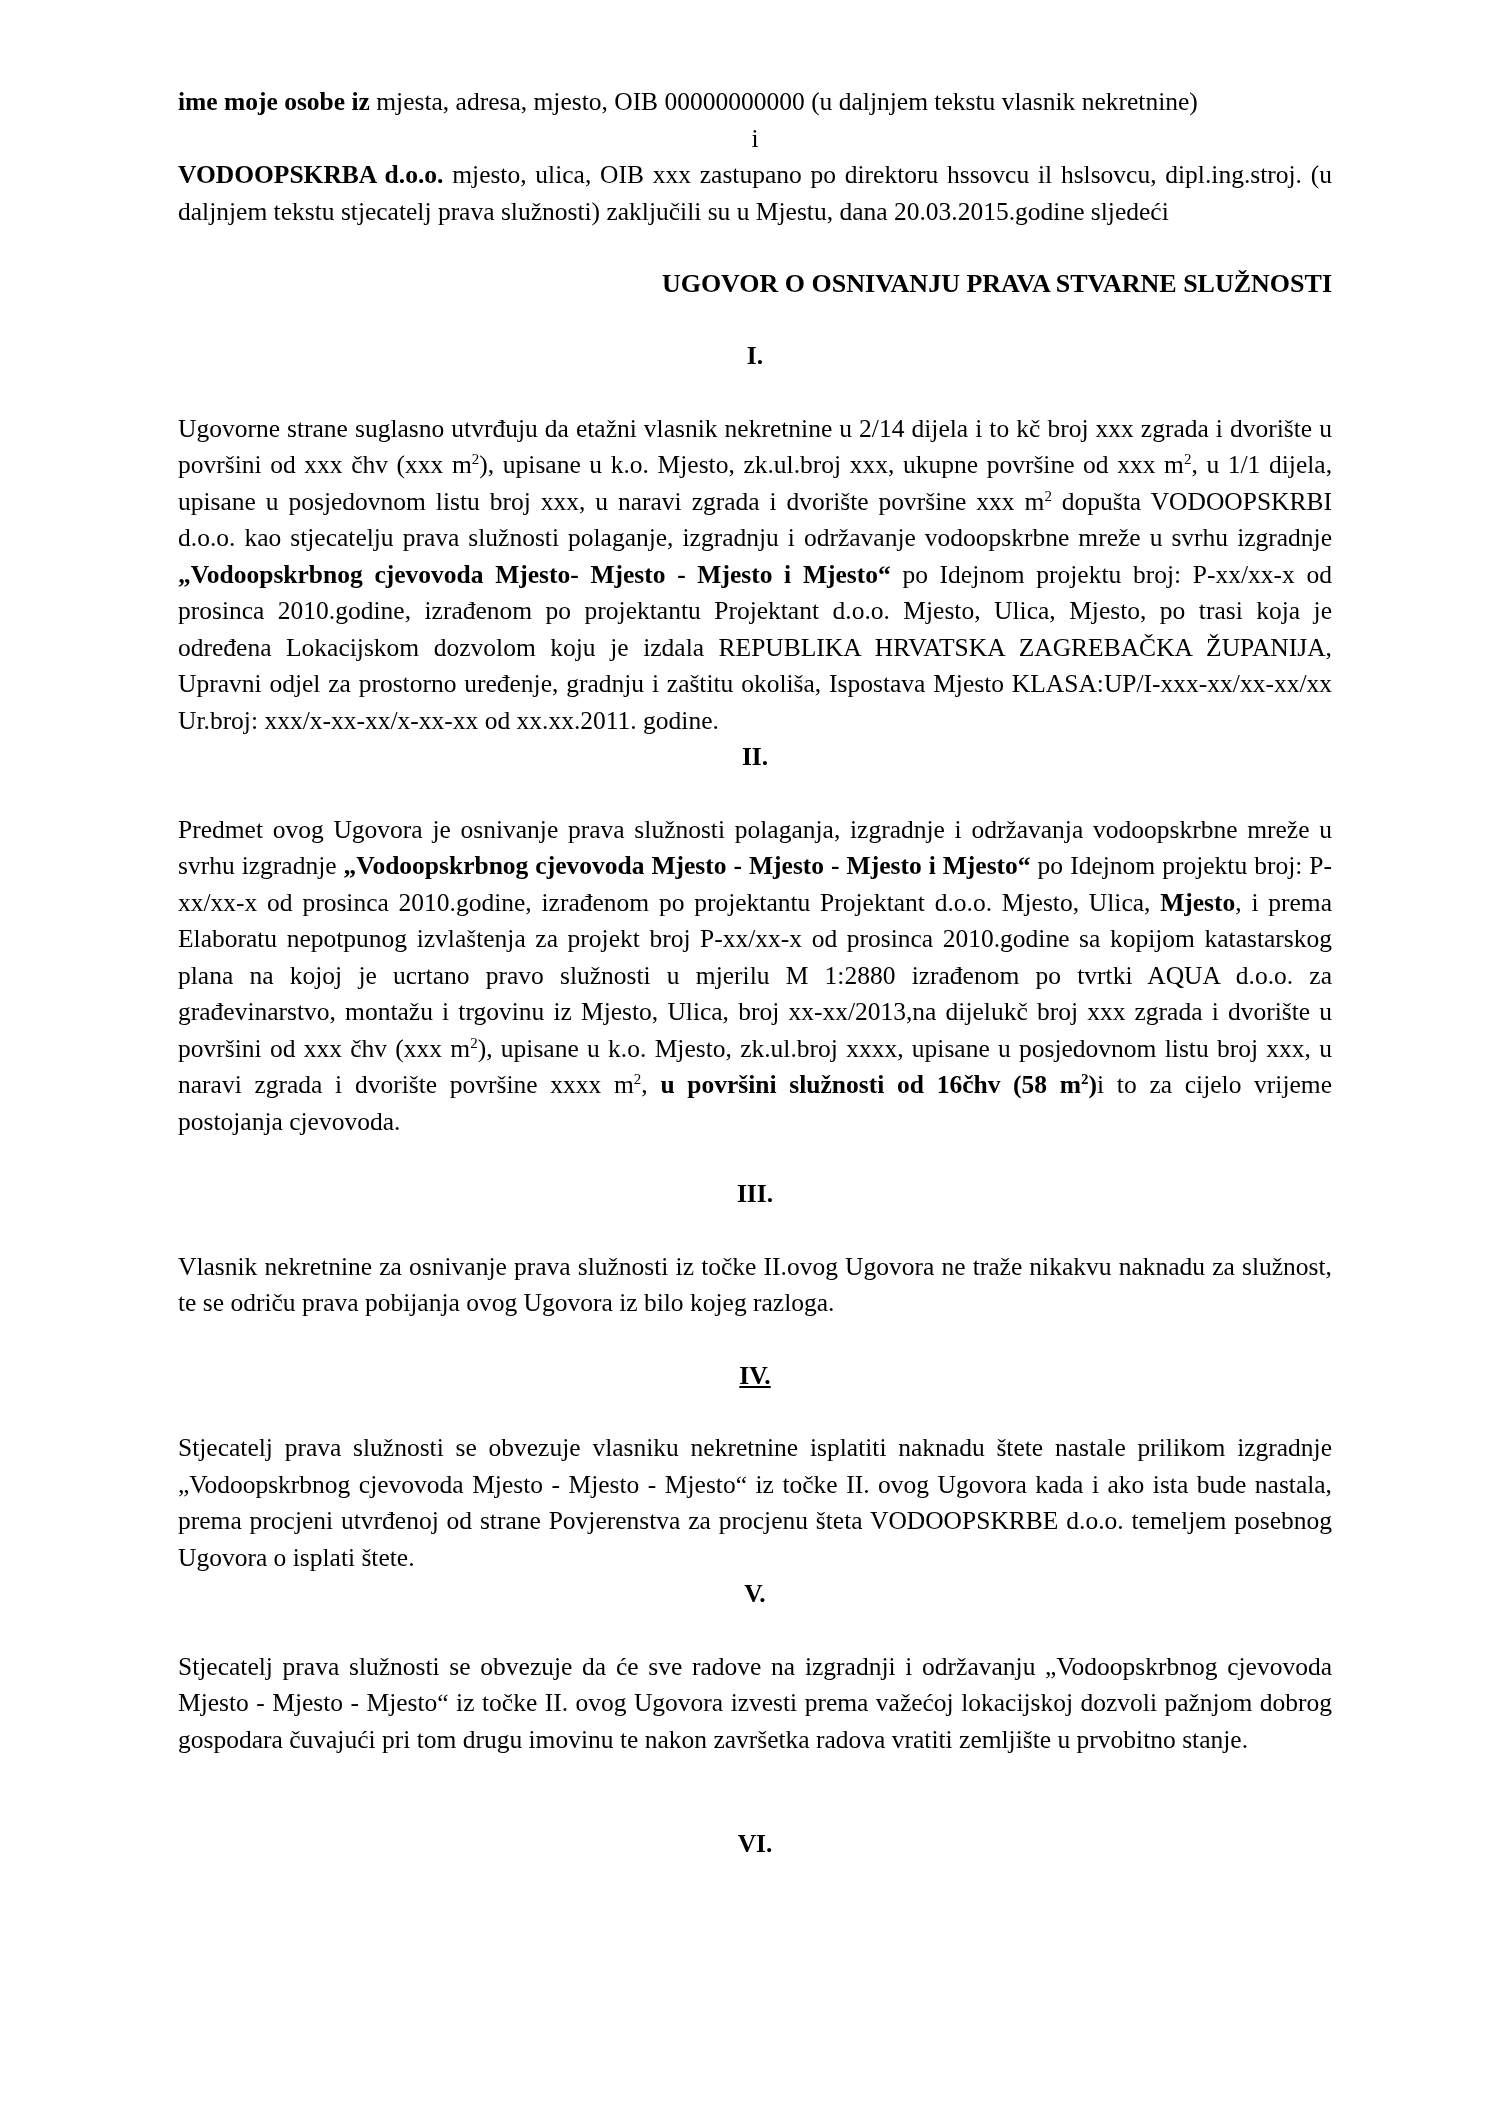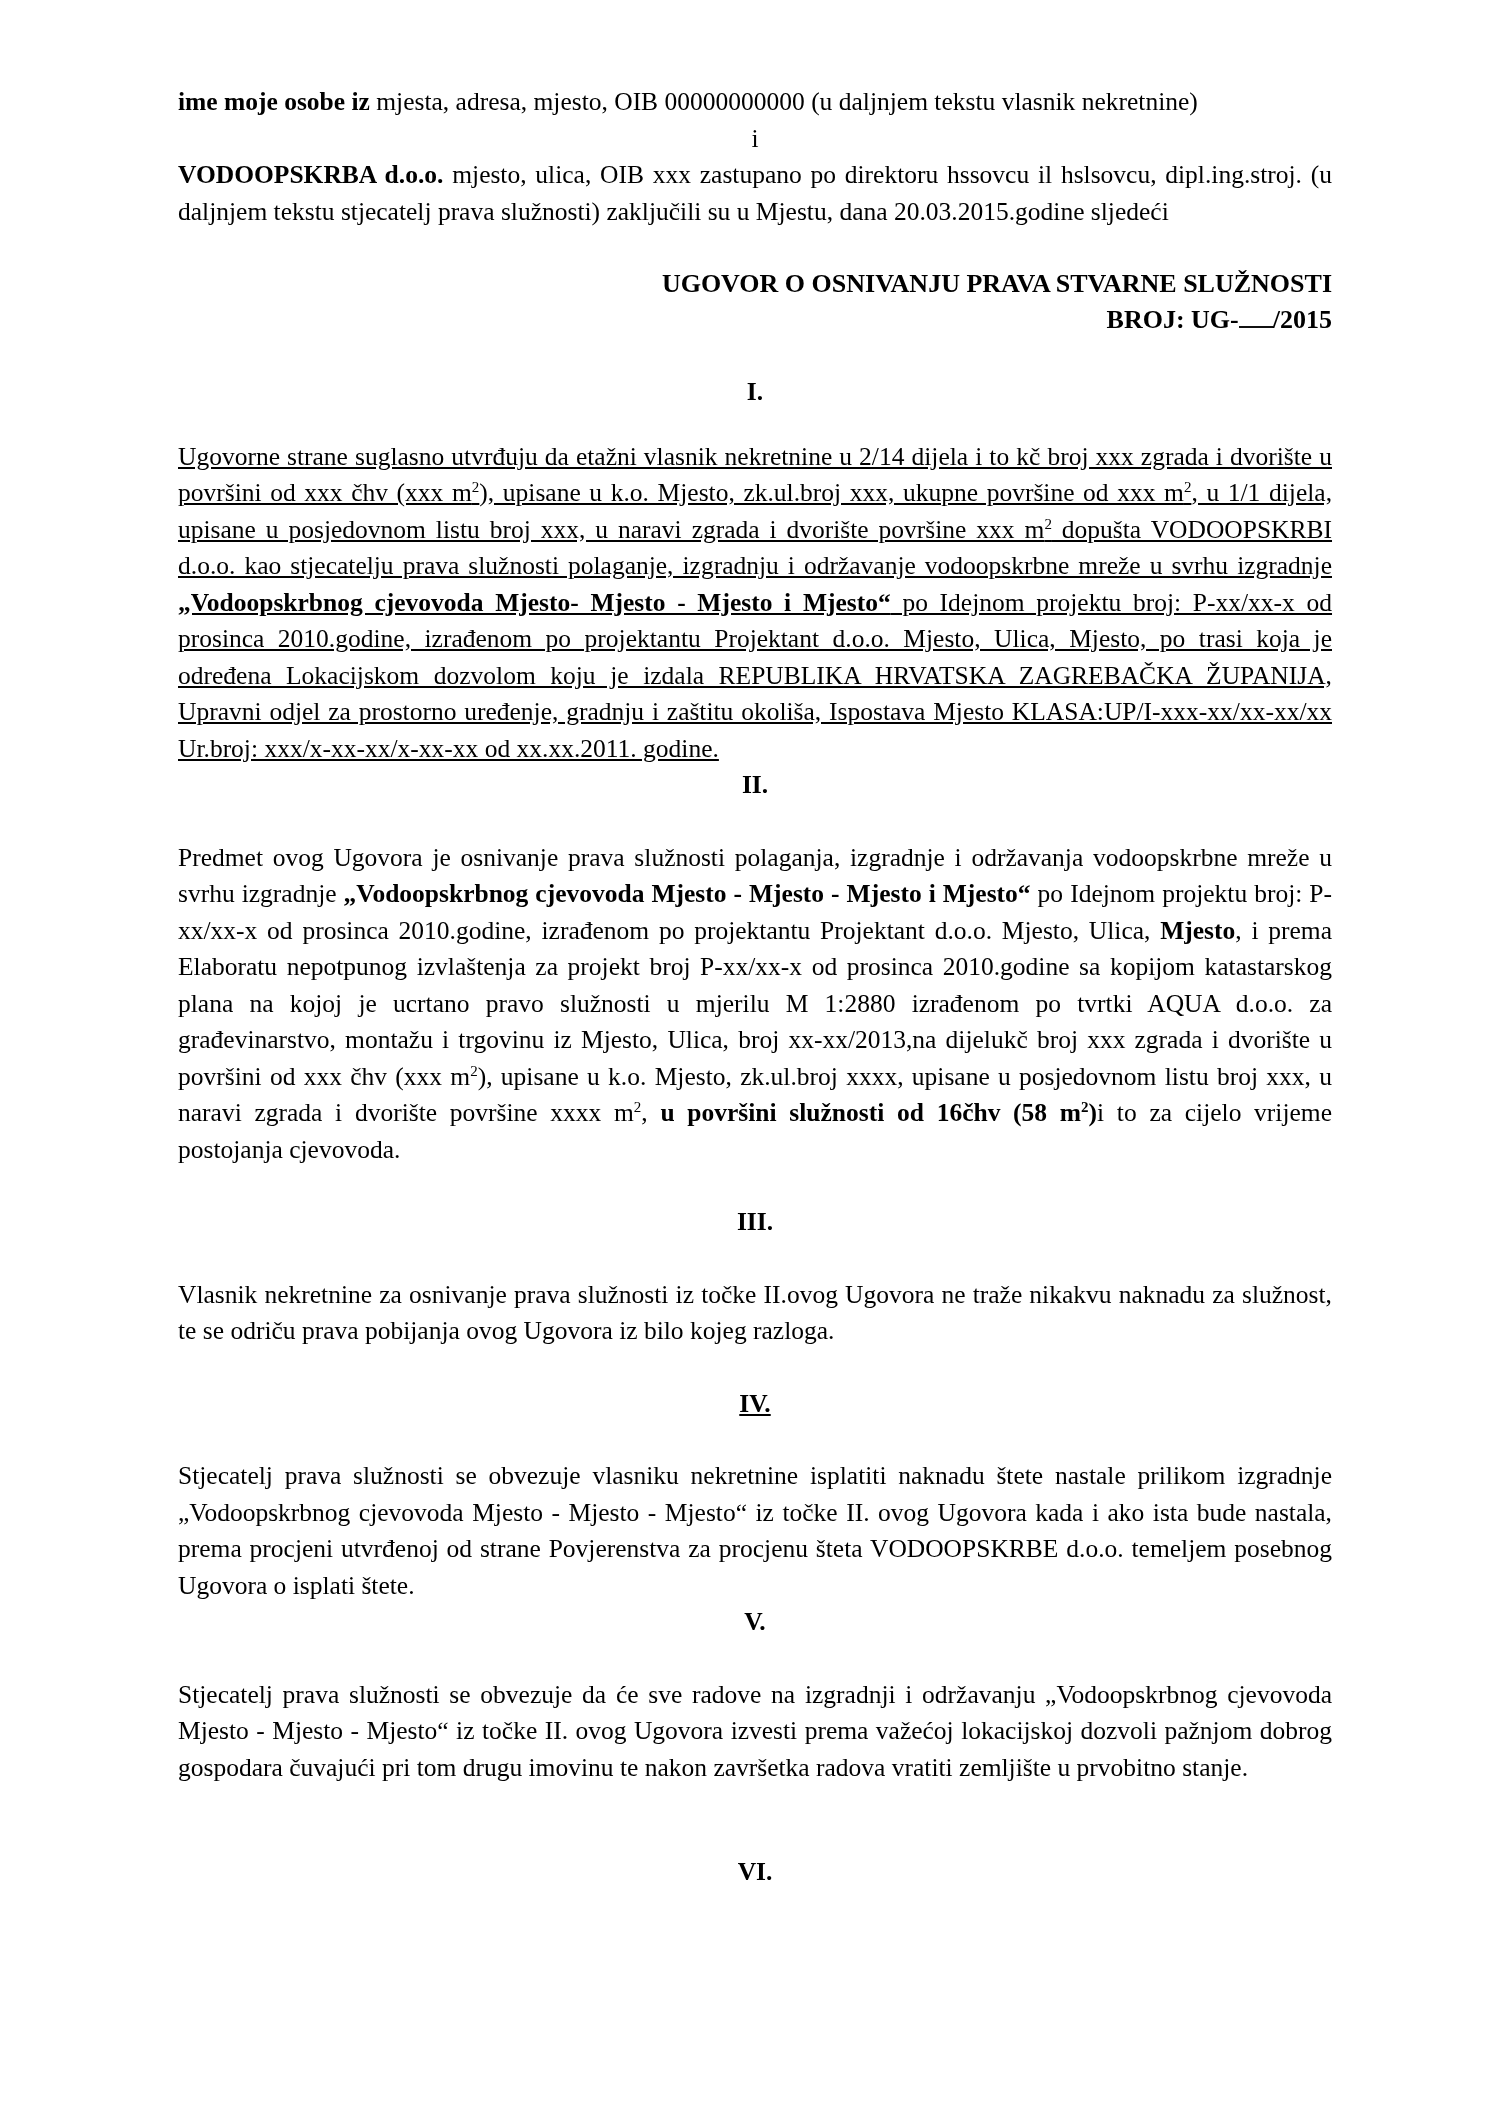--- a/index.html
+++ b/index.html
@@ -28,27 +28,24 @@
   </p>
 
   <p class="center" style="margin-top:0;">i</p>
 
   <p>
     <span class="b">VODOOPSKRBA d.o.o.</span><span> mjesto, ulica, OIB xxx zastupano po direktoru hssovcu il hslsovcu, dipl.ing.stroj. (u daljnjem tekstu stjecatelj prava služnosti) zaključili su u Mjestu, dana 20.03.2015.godine sljedeći</span>
   </p>
 
   <div style="margin-top:36px;">
     <div class="title">UGOVOR O OSNIVANJU PRAVA STVARNE SLUŽNOSTI</div>
-    <div class="title">
-      <span>BROJ: UG-</span><span class="blank"></span><span>/2015</span>
-    </div>
   </div>
 
   <div class="sec" style="margin-top:36px;">I.</div>
-  <p style="margin-top:28px;text-decoration:underline;">
+  <p style="margin-top:36px;">
     <span>Ugovorne strane suglasno utvrđuju da etažni vlasnik nekretnine u 2/14 dijela i to kč broj xxx zgrada i dvorište u površini od xxx čhv (xxx m</span><sup>2</sup><span>), upisane u k.o. Mjesto, zk.ul.broj xxx, ukupne površine od xxx m</span><sup>2</sup><span>, u 1/1 dijela, upisane u posjedovnom listu broj xxx, u naravi zgrada i dvorište površine xxx m</span><sup>2</sup><span> dopušta VODOOPSKRBI d.o.o. kao stjecatelju prava služnosti polaganje, izgradnju i održavanje vodoopskrbne mreže u svrhu izgradnje </span><span class="b">„Vodoopskrbnog cjevovoda Mjesto- Mjesto - Mjesto i Mjesto“</span><span> po Idejnom projektu broj: P-xx/xx-x od prosinca 2010.godine, izrađenom po projektantu Projektant d.o.o. Mjesto, Ulica, Mjesto, po trasi koja je određena Lokacijskom dozvolom koju je izdala REPUBLIKA HRVATSKA ZAGREBAČKA ŽUPANIJA, Upravni odjel za prostorno uređenje, gradnju i zaštitu okoliša, Ispostava Mjesto  KLASA:UP/I-xxx-xx/xx-xx/xx Ur.broj: xxx/x-xx-xx/x-xx-xx od xx.xx.2011. godine.</span>
   </p>
 
   <div class="sec">II.</div>
   <p style="margin-top:36px;">
     <span>Predmet ovog Ugovora je osnivanje prava služnosti polaganja, izgradnje i održavanja vodoopskrbne mreže u svrhu  izgradnje </span><span class="b">„Vodoopskrbnog cjevovoda Mjesto - Mjesto - Mjesto i Mjesto“</span><span> po Idejnom projektu broj: P-xx/xx-x od prosinca 2010.godine,  izrađenom po projektantu Projektant d.o.o. Mjesto, Ulica, </span><span class="b">Mjesto</span><span>, i prema  Elaboratu nepotpunog izvlaštenja za projekt broj P-xx/xx-x od prosinca 2010.godine sa kopijom katastarskog plana na kojoj je ucrtano pravo služnosti u mjerilu M 1:2880  izrađenom po tvrtki  AQUA d.o.o. za građevinarstvo, montažu i trgovinu iz Mjesto, Ulica, broj xx-xx/2013,na dijelukč broj xxx zgrada i dvorište u površini od xxx čhv (xxx m</span><sup>2</sup><span>), upisane u k.o. Mjesto, zk.ul.broj xxxx, upisane u posjedovnom listu broj xxx, u naravi zgrada i dvorište površine xxxx m</span><sup>2</sup><span>, </span><span class="b">u površini služnosti od 16čhv (58 m</span><sup class="b">2</sup><span class="b">)</span><span>i to za cijelo vrijeme postojanja cjevovoda.</span>
   </p>
 
   <div class="sec" style="margin-top:36px;">III.</div>
   <p style="margin-top:36px;">Vlasnik nekretnine za osnivanje prava služnosti iz točke II.ovog Ugovora ne traže nikakvu naknadu za služnost, te se odriču prava pobijanja ovog Ugovora iz bilo kojeg razloga.</p>

